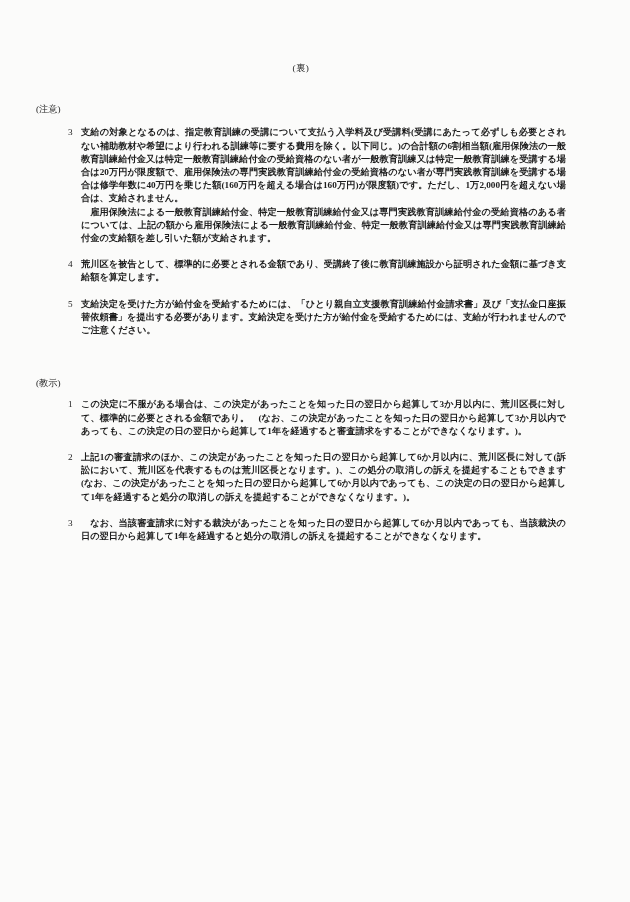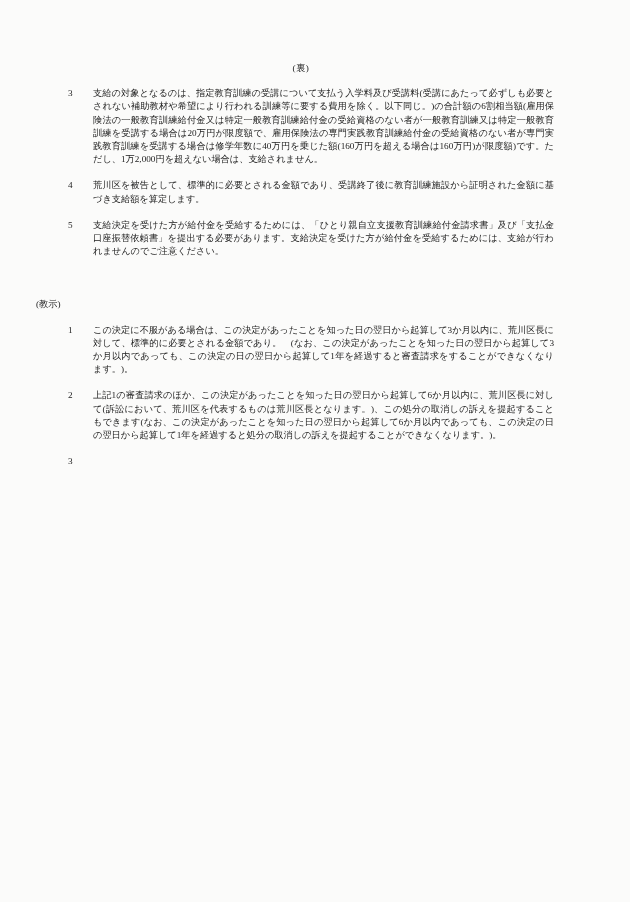--- a/index.html
+++ b/index.html
@@ -41,42 +41,45 @@
     margin-left: 32px;
     margin-bottom: 13px;
     padding-left: 13px;
   }
   .item .num {
     position: absolute;
     left: 0;
     top: 0;
   }
   .para {
-    margin: 12px;
+    margin: 0;
     text-align: justify;
     text-justify: inter-ideograph;
+    font-weight: bold;
   }
   .para.indent {
     text-indent: 1em;
   }
 </style>
 </head>
 <body>
 
 <div class="page">
   <div class="content">
 
     <div class="page-title">(裏)</div>
 
     <section class="sec sec-notes">
+      <div class="sec-heading">(注意)</div>
 
       <div class="item">
         <span class="num">3</span>
         <div class="body">
           <p class="para">支給の対象となるのは、指定教育訓練の受講について支払う入学料及び受講料(受講にあたって必ずしも必要とされない補助教材や希望により行われる訓練等に要する費用を除く。以下同じ。)の合計額の6割相当額(雇用保険法の一般教育訓練給付金又は特定一般教育訓練給付金の受給資格のない者が一般教育訓練又は特定一般教育訓練を受講する場合は20万円が限度額で、雇用保険法の専門実践教育訓練給付金の受給資格のない者が専門実践教育訓練を受講する場合は修学年数に40万円を乗じた額(160万円を超える場合は160万円)が限度額)です。ただし、1万2,000円を超えない場合は、支給されません。</p>
+          <p class="para indent">雇用保険法による一般教育訓練給付金、特定一般教育訓練給付金又は専門実践教育訓練給付金の受給資格のある者については、上記の額から雇用保険法による一般教育訓練給付金、特定一般教育訓練給付金又は専門実践教育訓練給付金の支給額を差し引いた額が支給されます。</p>
         </div>
       </div>
 
       <div class="item">
         <span class="num">4</span>
         <div class="body">
           <p class="para">荒川区を被告として、標準的に必要とされる金額であり、受講終了後に教育訓練施設から証明された金額に基づき支給額を算定します。</p>
         </div>
       </div>
 
@@ -101,18 +104,19 @@
       <div class="item">
         <span class="num">2</span>
         <div class="body">
           <p class="para">上記1の審査請求のほか、この決定があったことを知った日の翌日から起算して6か月以内に、荒川区長に対して(訴訟において、荒川区を代表するものは荒川区長となります。)、この処分の取消しの訴えを提起することもできます(なお、この決定があったことを知った日の翌日から起算して6か月以内であっても、この決定の日の翌日から起算して1年を経過すると処分の取消しの訴えを提起することができなくなります。)。</p>
         </div>
       </div>
 
       <div class="item">
         <span class="num">3</span>
         <div class="body">
+          <p class="para indent">なお、当該審査請求に対する裁決があったことを知った日の翌日から起算して6か月以内であっても、当該裁決の日の翌日から起算して1年を経過すると処分の取消しの訴えを提起することができなくなります。</p>
         </div>
       </div>
     </section>
 
   </div>
 </div>
 
 </body></html>

